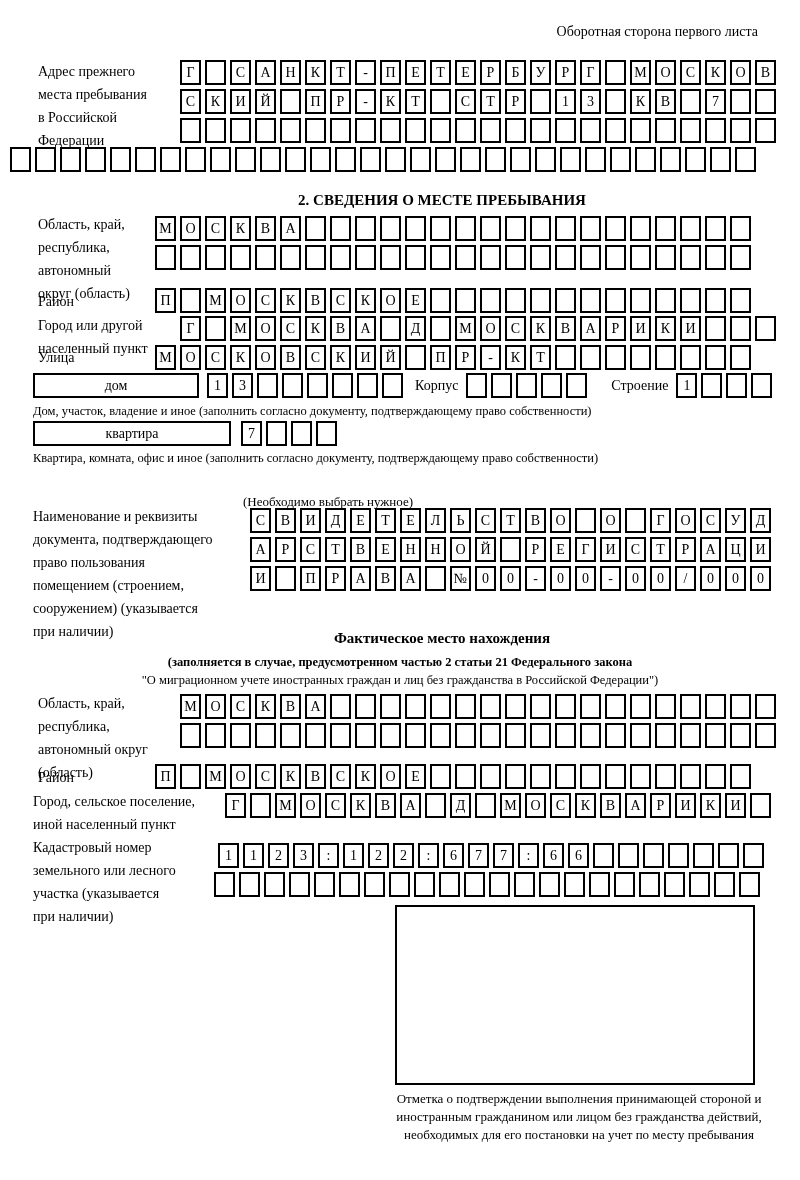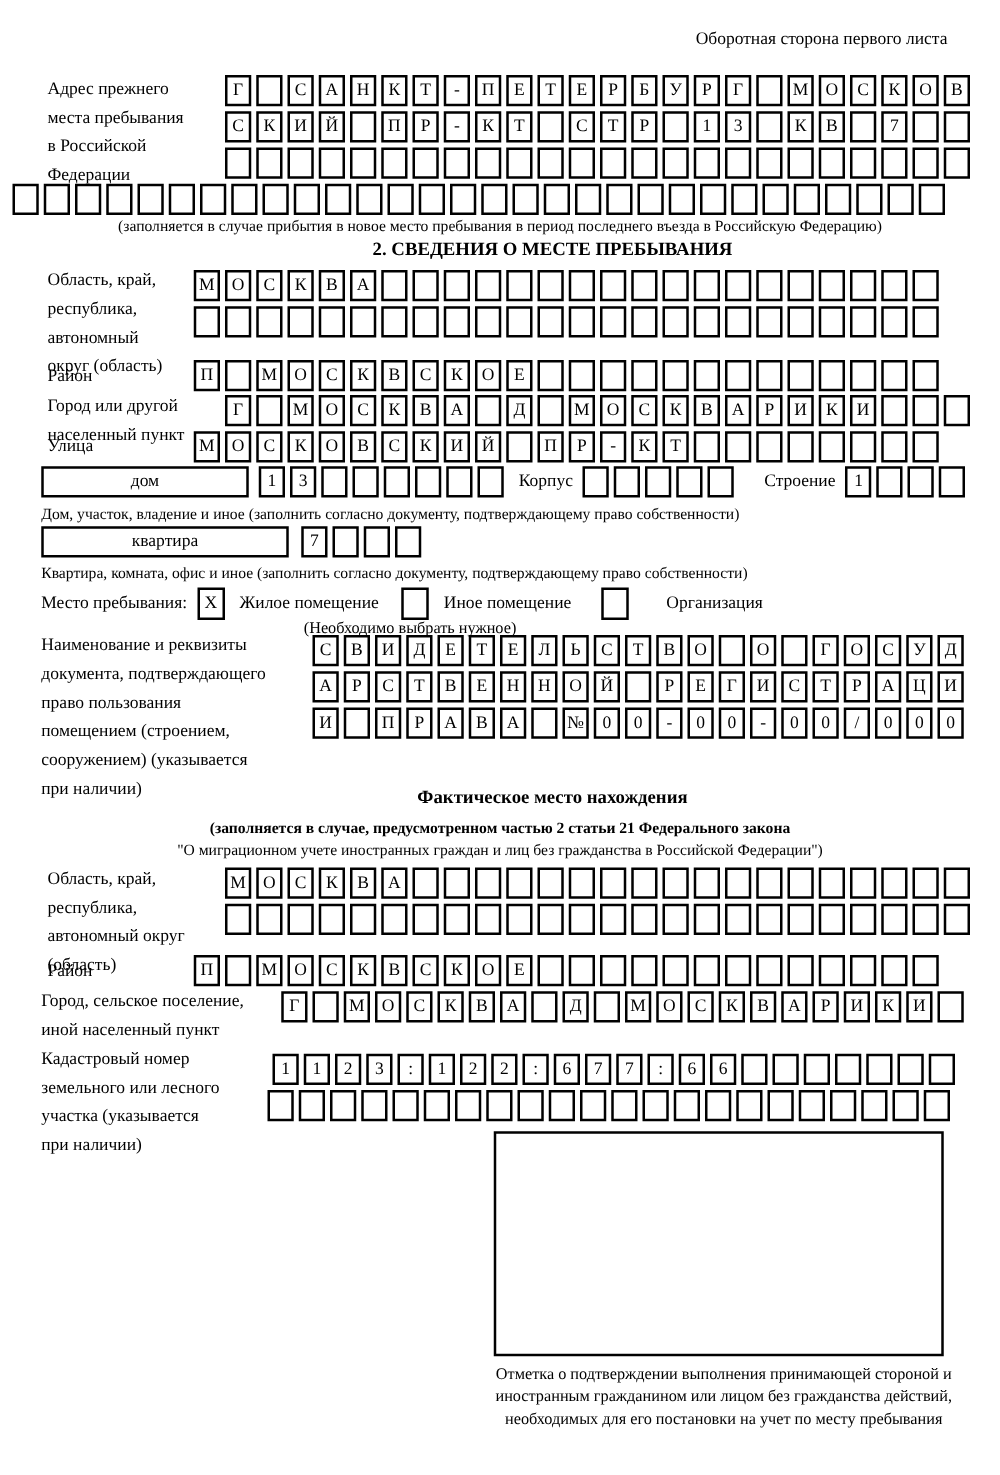--- a/index.html
+++ b/index.html
@@ -145,21 +145,20 @@
       <span class="cell"></span>
       <span class="cell"></span>
       <span class="cell"></span>
       <span class="cell"></span>
       <span class="cell"></span>
       <span class="cell"></span>
       <span class="cell"></span>
       <span class="cell"></span>
       <span class="cell"></span>
     </div>
-  <div class="abs note" style="top:174px;">(заполняется в случае прибытия в новое место пребывания в период последнего въезда в Российскую Федерацию)</div>
 
   <div class="abs title" style="top:192px;">2. СВЕДЕНИЯ О МЕСТЕ ПРЕБЫВАНИЯ</div>
 
   <div class="abs lbl" style="left:38px;top:213px;">Область, край,
 республика,
 автономный
 округ (область)</div>
   <div class="boxrow" style="left:155px;top:216px;">
       <span class="cell">М</span>
       <span class="cell">О</span>
@@ -332,29 +331,20 @@
     <div class="widebox" style="width:194px;">квартира</div>
     <div class="cellgroup" style="margin-left:6px;">
         <span class="cell">7</span>
         <span class="cell"></span>
         <span class="cell"></span>
         <span class="cell"></span>
       </div>
   </div>
   <div class="abs caption" style="left:33px;top:451px;">Квартира, комната, офис и иное (заполнить согласно документу, подтверждающему право собственности)</div>
 
-  <div class="boxrow" style="left:33px;top:470px;">
-    <div class="rowlabel">Место пребывания:</div>
-    <div class="cb" style="margin-left:4px;">X</div>
-    <div class="rowlabel" style="margin-left:8px;">Жилое помещение</div>
-    <div class="cb" style="margin-left:14px;"></div>
-    <div class="rowlabel" style="margin-left:8px;">Иное помещение</div>
-    <div class="cb" style="margin-left:20px;"></div>
-    <div class="rowlabel" style="margin-left:26px;">Организация</div>
-  </div>
   <div class="abs caption" style="left:243px;top:494px;font-size:13px;">(Необходимо выбрать нужное)</div>
 
   <div class="abs lbl" style="left:33px;top:505px;">Наименование и реквизиты
 документа, подтверждающего
 право пользования
 помещением (строением,
 сооружением) (указывается
 при наличии)</div>
   <div class="boxrow" style="left:250px;top:508px;">
       <span class="cell">С</span>

